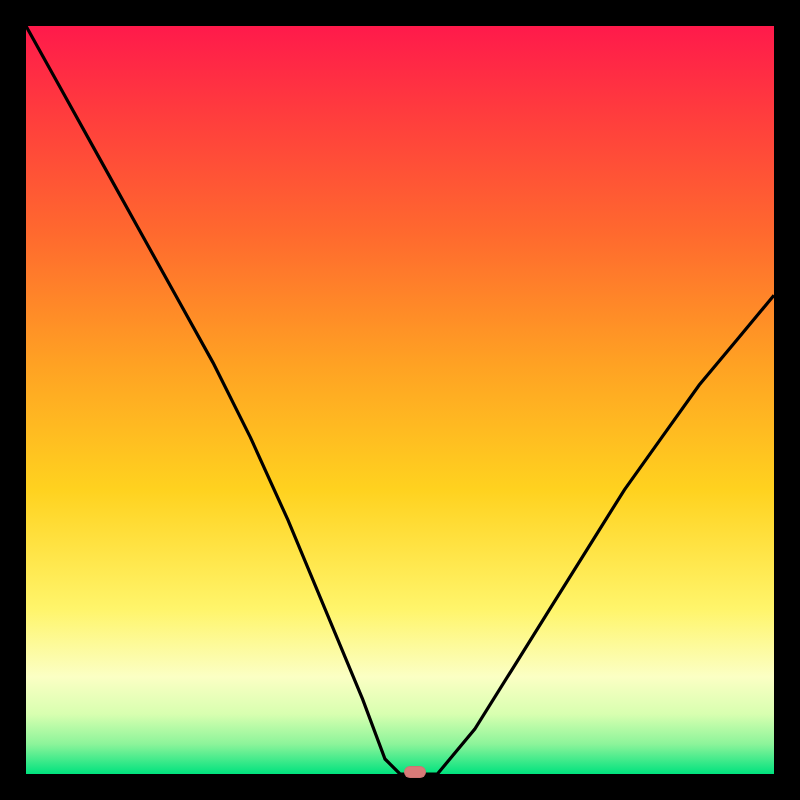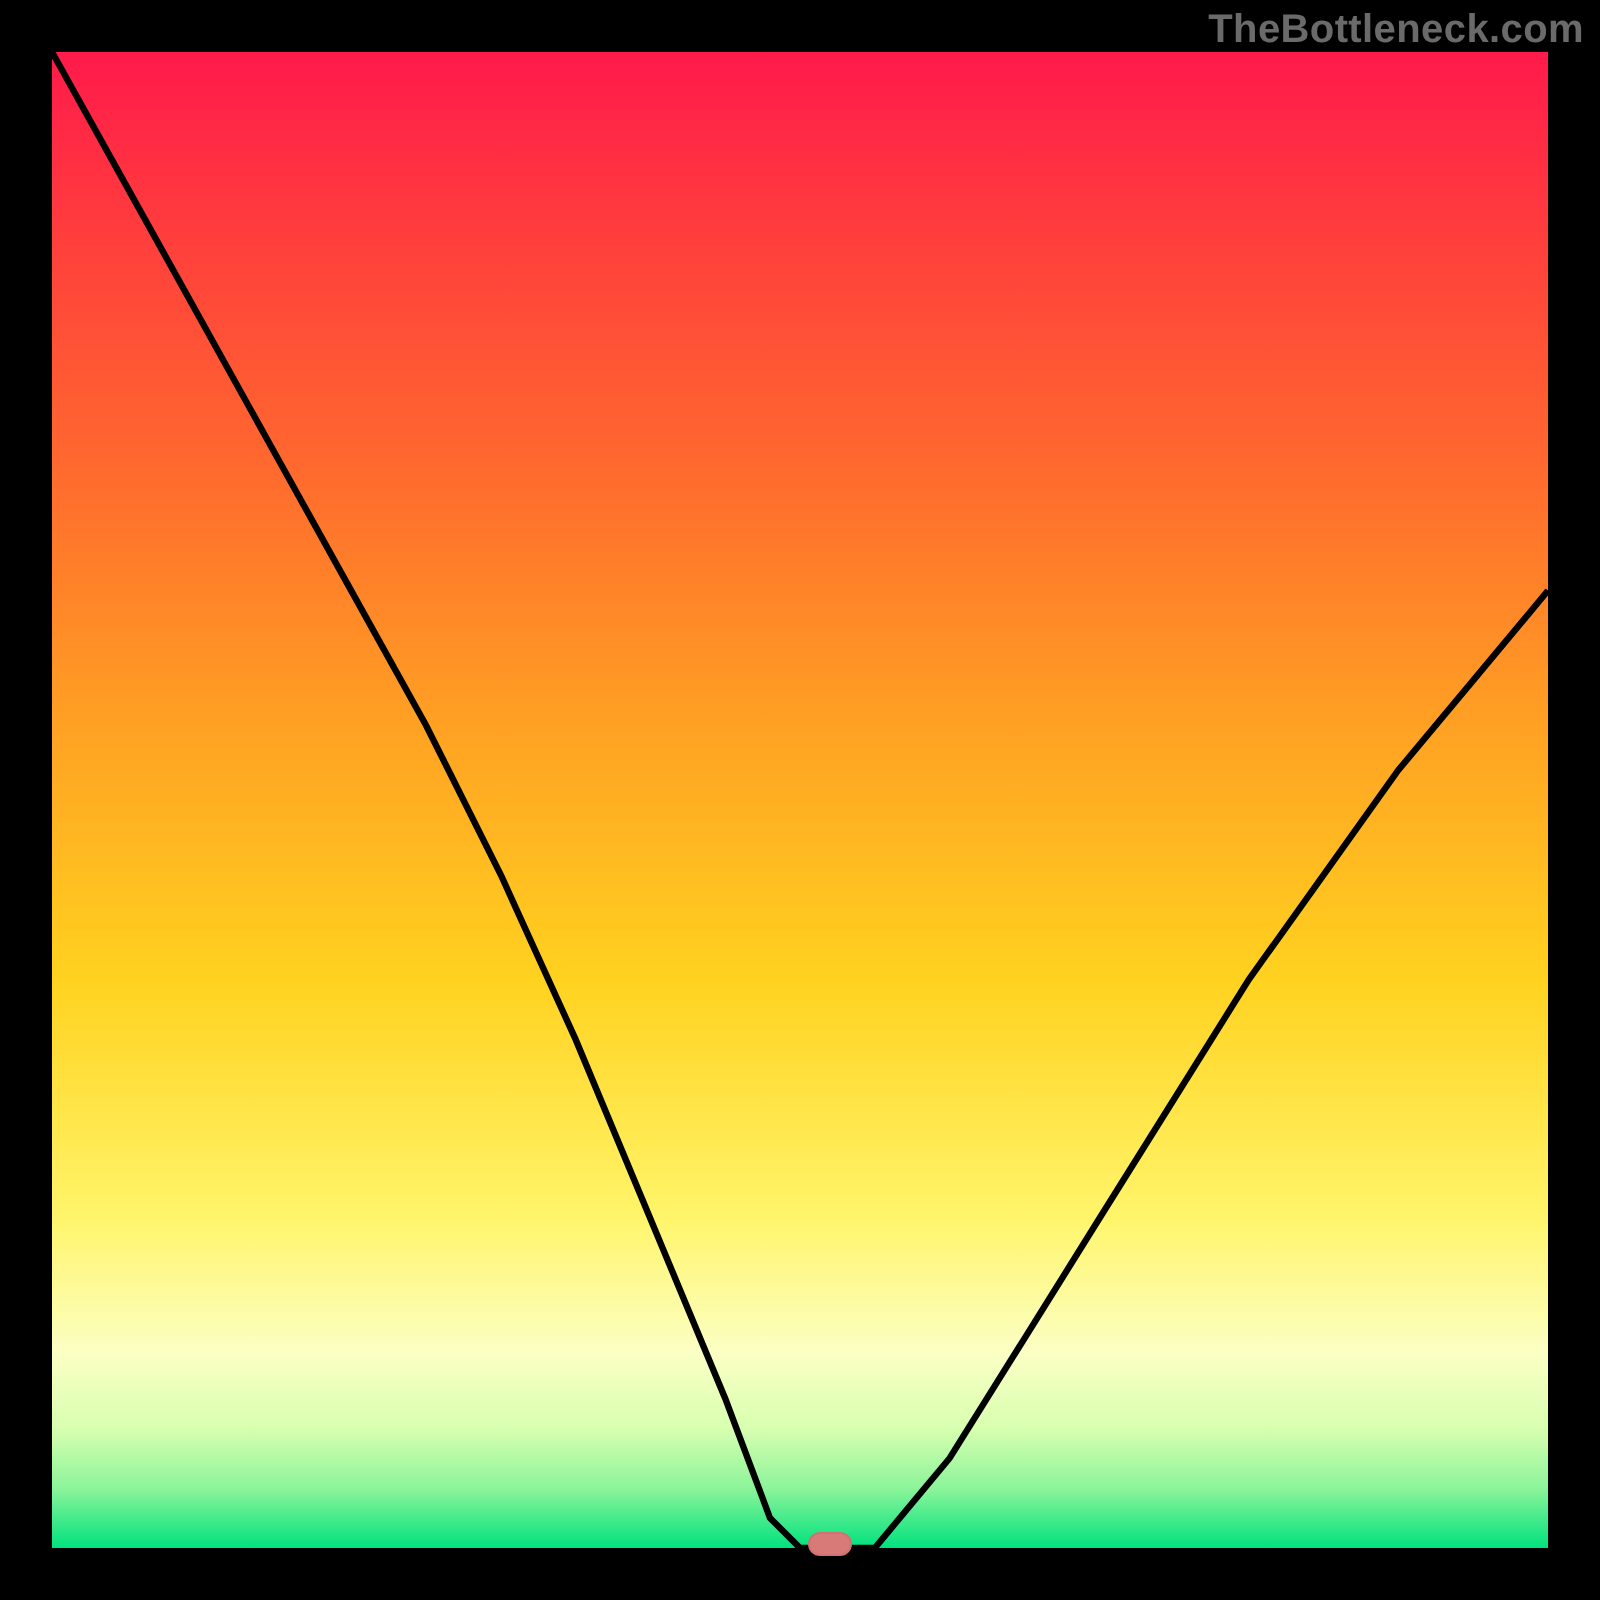--- a/index.html
+++ b/index.html
@@ -73,15 +73,14 @@
   <div class="plot">
 
     <svg class="curve" viewBox="0 0 748 748" preserveAspectRatio="none">
       <path id="curve-path" fill="none" stroke-width="3.2" stroke="#000000" d="M0.0 0.0 L37.4 67.3 L74.8 134.6 L112.2 202.0 L149.6 269.3 L187.0 336.6 L224.4 411.4 L261.8 493.7 L299.2 583.4 L336.6 673.2 L359.0 733.0 L374.0 748.0 L389.0 748.0 L411.4 748.0 L448.8 703.1 L486.2 643.3 L523.6 583.4 L561.0 523.6 L598.4 463.8 L635.8 411.4 L673.2 359.0 L710.6 314.2 L748.0 269.3"></path>
     </svg>
 
     <div id="marker" class="marker" style="left: 377.96px; top: 740px; background: rgb(216, 122, 120);"></div>
 
   </div>
 
-  <div class="watermark">TheBottleneck.com</div>
 
 </div>
 
 </body></html>

